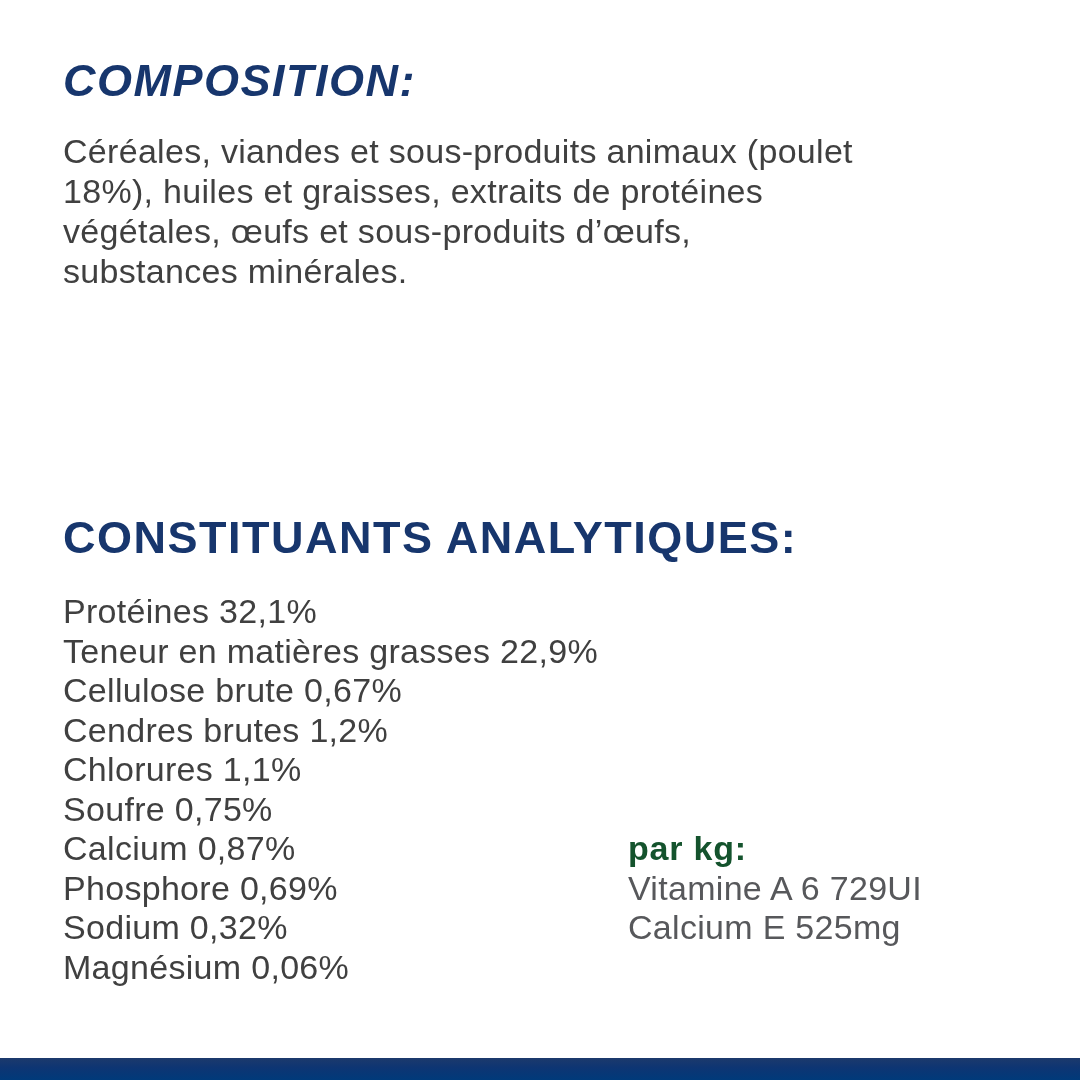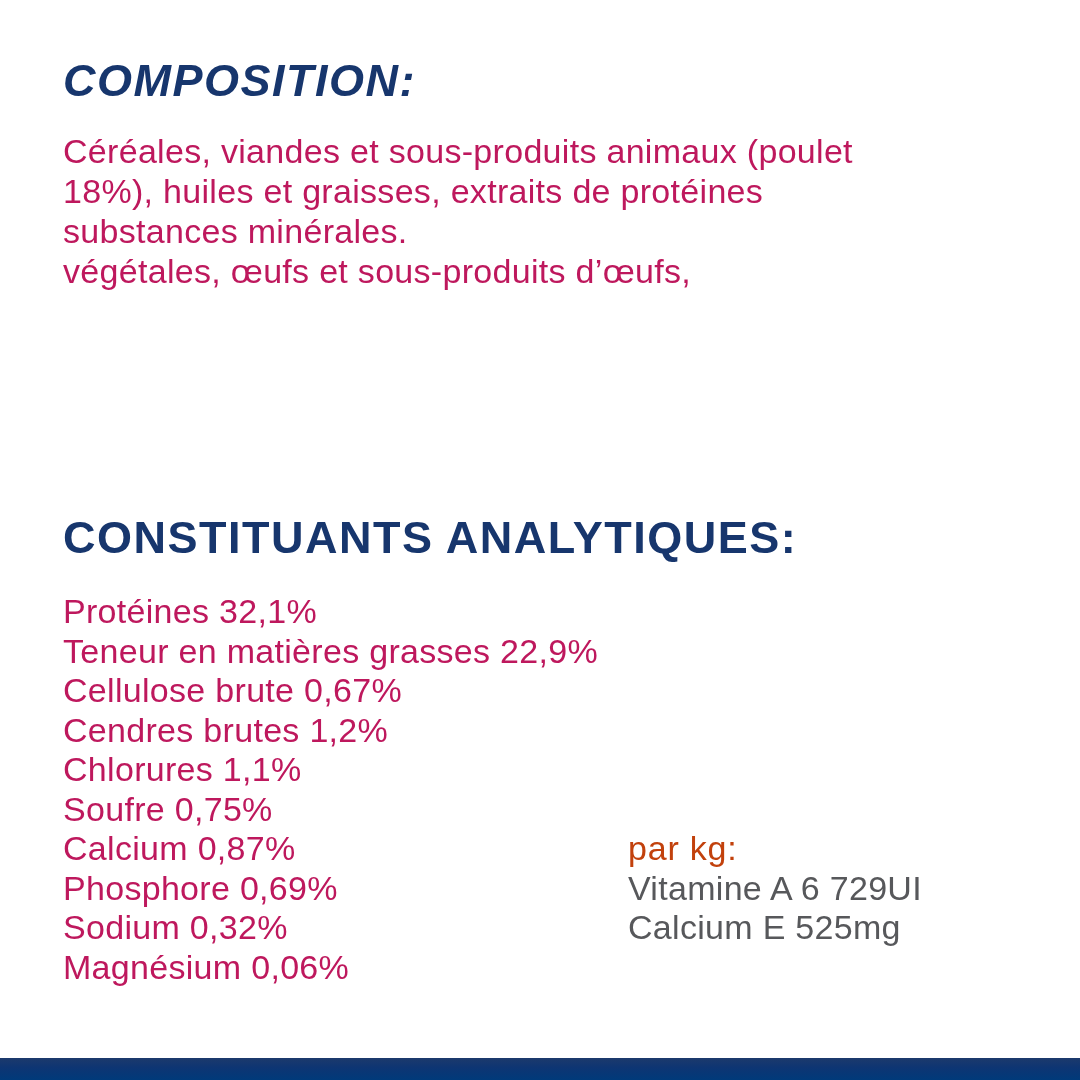--- a/index.html
+++ b/index.html
@@ -28,21 +28,21 @@
     font-size: 45px;
     letter-spacing: 1.5px;
     white-space: nowrap;
   }
   #composition-heading { top: 55px; font-style: italic; }
   #analytical-heading  { top: 512px; text-align: center; }
 
   .body-text {
     position: absolute;
     left: 63px;
-    color: #be185d;
+    color: #404040;
     font-size: 34px;
     line-height: 40px;
     letter-spacing: 0.3px;
     white-space: nowrap;
   }
   #composition-body { top: 131px; }
 
   #nutrient-list {
     top: 592px;
     line-height: 39.5px;
@@ -52,22 +52,22 @@
     position: absolute;
     left: 628px;
     top: 829px;
     color: #57585b;
     font-size: 34px;
     line-height: 39.5px;
     letter-spacing: 0.3px;
     white-space: nowrap;
   }
   #per-kg-heading {
-    font-weight: normal;
-    color: #c2410c;
+    font-weight: bold;
+    color: #14532d;
     letter-spacing: 0.8px;
   }
 
   #bottom-bar {
     position: absolute;
     left: 0;
     bottom: 0;
     width: 100%;
     height: 22px;
     background: linear-gradient(180deg, #1c3a6c 0%, #0d3573 45%, #003a7a 100%);
@@ -76,22 +76,22 @@
 </head>
 <body>
 
 <div class="page">
 
   <h1 class="heading-navy" id="composition-heading">COMPOSITION:</h1>
 
   <div class="body-text" id="composition-body">
       <div>Céréales, viandes et sous-produits animaux (poulet</div>
       <div>18%), huiles et graisses, extraits de protéines</div>
+      <div>végétales, œufs et sous-produits d’œufs,</div>
       <div>substances minérales.</div>
-      <div>végétales, œufs et sous-produits d’œufs,</div>
     </div>
 
   <h1 class="heading-navy" id="analytical-heading">CONSTITUANTS ANALYTIQUES:</h1>
 
   <div class="body-text" id="nutrient-list">
       <div>Protéines 32,1%</div>
       <div>Teneur en matières grasses 22,9%</div>
       <div>Cellulose brute 0,67%</div>
       <div>Cendres brutes 1,2%</div>
       <div>Chlorures 1,1%</div>

